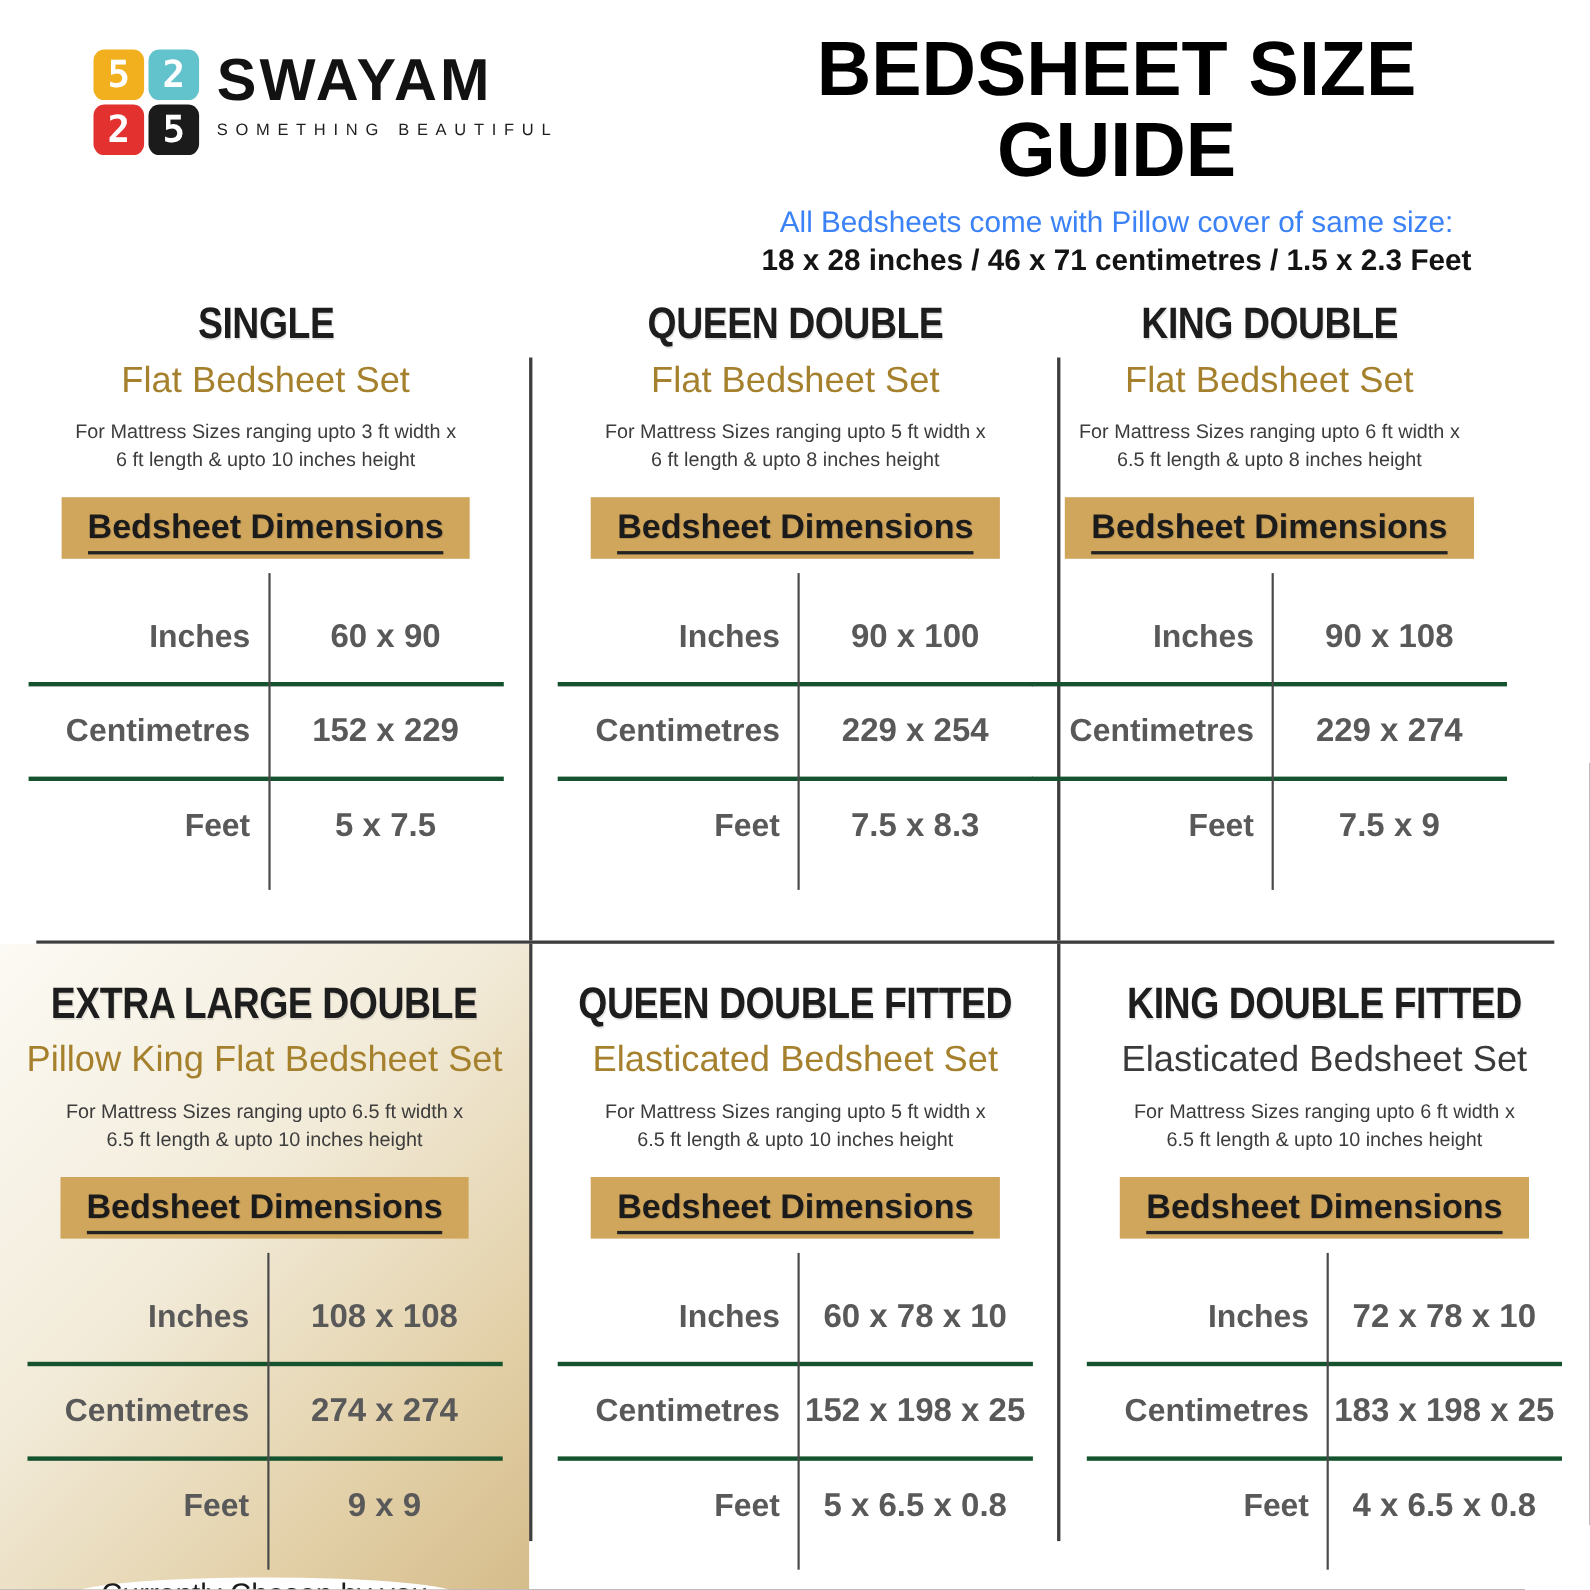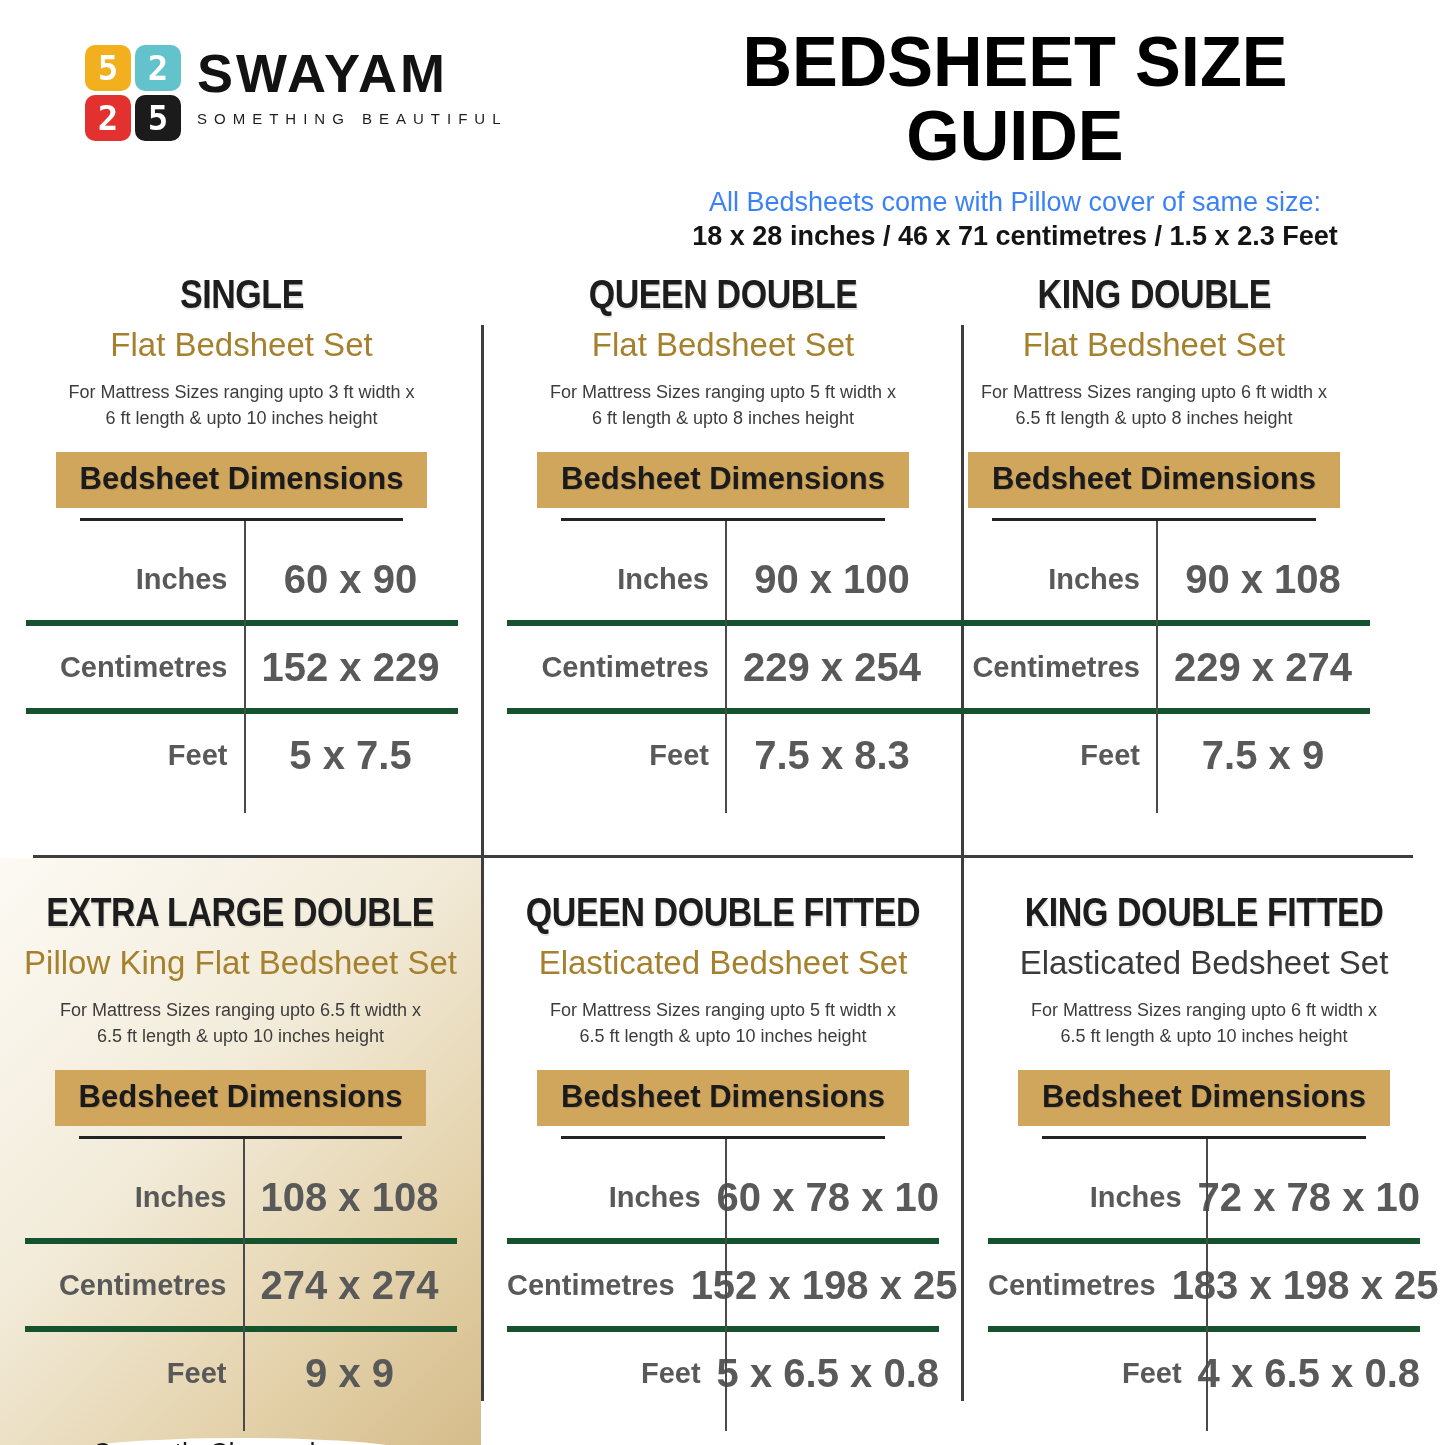--- a/index.html
+++ b/index.html
@@ -47,30 +47,30 @@
 
   .panel-title {
     margin:0; font-size:40px; font-weight:bold; color:#1d1d1d; letter-spacing:-0.5px; white-space:nowrap;
     transform:scaleX(0.85); transform-origin:center; text-shadow:1px 2px 0 rgba(0,0,0,0.10);
   }
   .panel-sub { margin-top:9px; font-size:33px; white-space:nowrap; }
   .panel-desc { margin:15px 0 0 0; font-size:18px; color:#3c3c3c; line-height:1.45; }
   .band { margin-top:21px; padding:9px 24px 11px; }
   .band-text {
     font-size:31px; font-weight:bold; color:#1b1b1b; white-space:nowrap;
-    border-bottom:3px solid #232323; padding-bottom:22px; text-shadow:1px 1px 0 rgba(0,0,0,0.12);text-align:right;
+    border-bottom:3px solid #232323; padding-bottom:5px; text-shadow:1px 1px 0 rgba(0,0,0,0.12);text-align:right;
   }
 
   .sizes { position:relative; margin-top:30px; width:432px; }
   .sizes .vline { position:absolute; left:218px; top:-17px; bottom:-17px; width:2px; background:#4a4a4a; }
   .srow { display:flex; align-items:center; height:82px; }
-  .srow.sep { border-bottom:6px solid #14532d; }
+  .srow.sep { border-bottom:4px solid #14532d; }
   .lbl { width:218px; box-sizing:border-box; text-align:right; padding-right:16px;
          font-size:29px; font-weight:bold; color:#595959; white-space:nowrap; }
-  .val { flex:1; text-align:center; font-size:40px; font-weight:bold; color:#595959; white-space:nowrap; }
+  .val { flex:1; text-align:center; font-size:30px; font-weight:bold; color:#595959; white-space:nowrap; }
 
   .badge {
     margin-top:24px; width:350px; height:56px; background:#ffffff; border-radius:50%;
     display:flex; align-items:center; justify-content:center;
   }
   .badge span { font-size:27px; color:#1a1a1a; white-space:nowrap; }
 </style>
 </head>
 <body>
 

